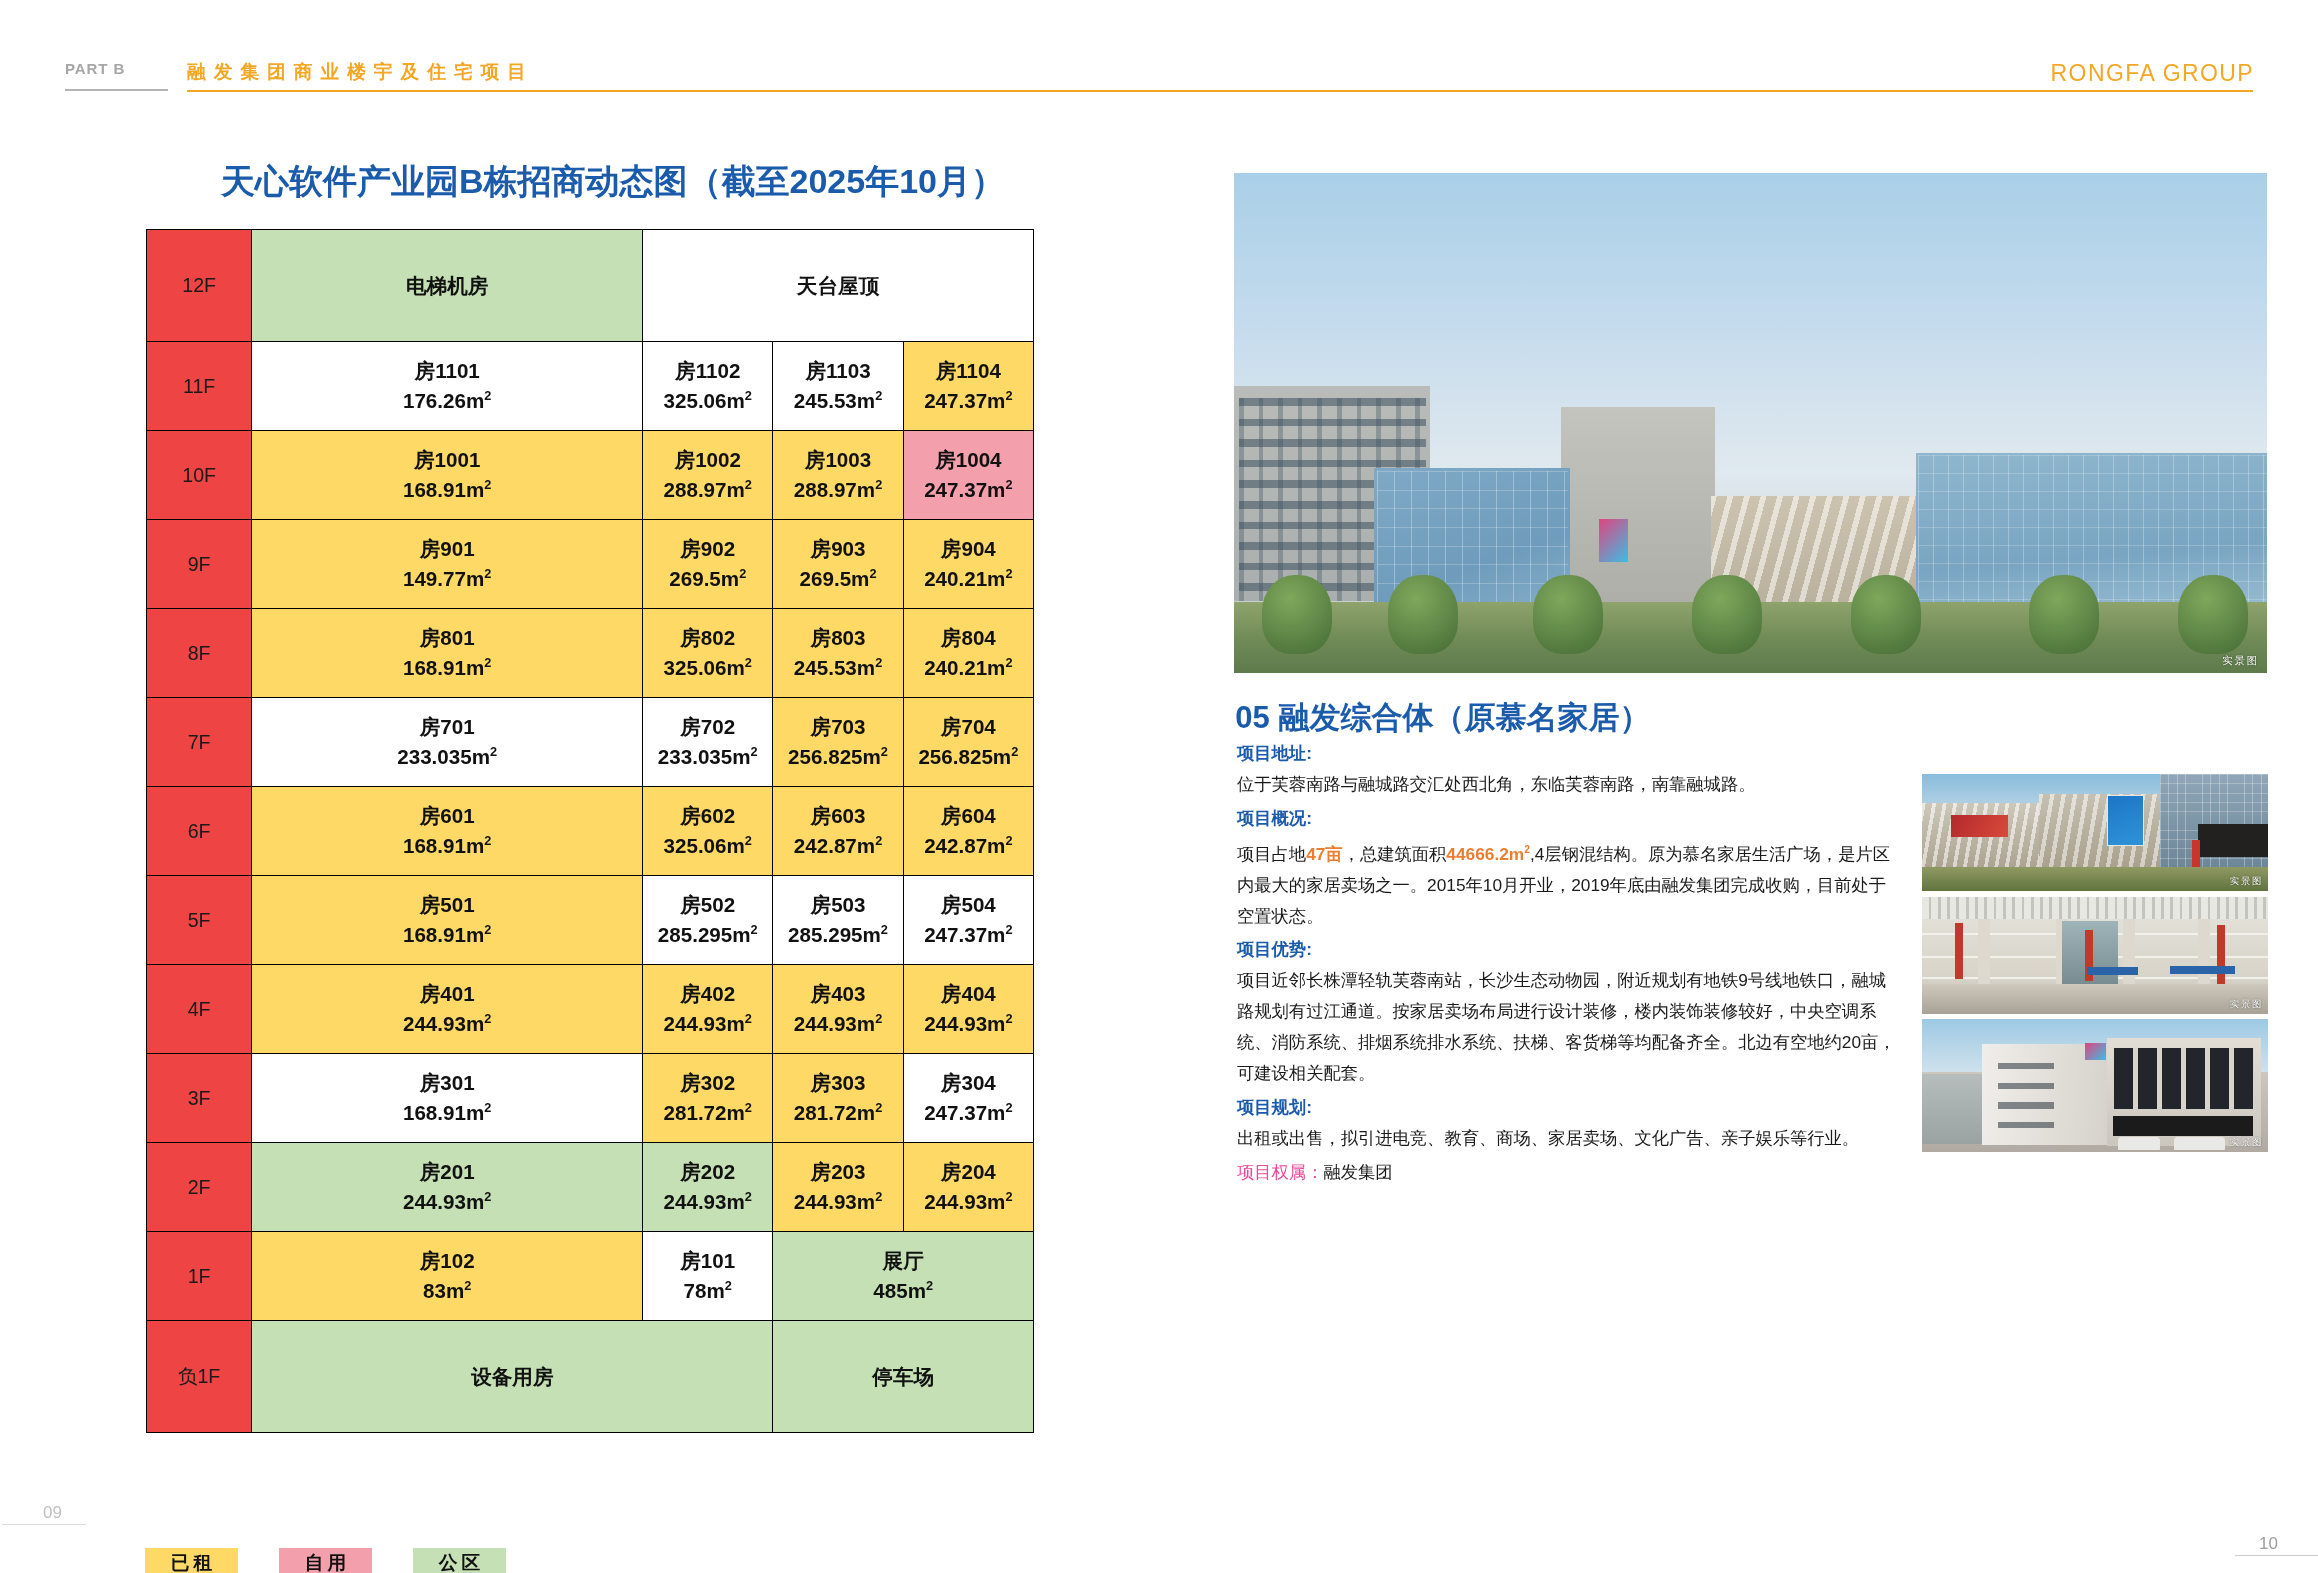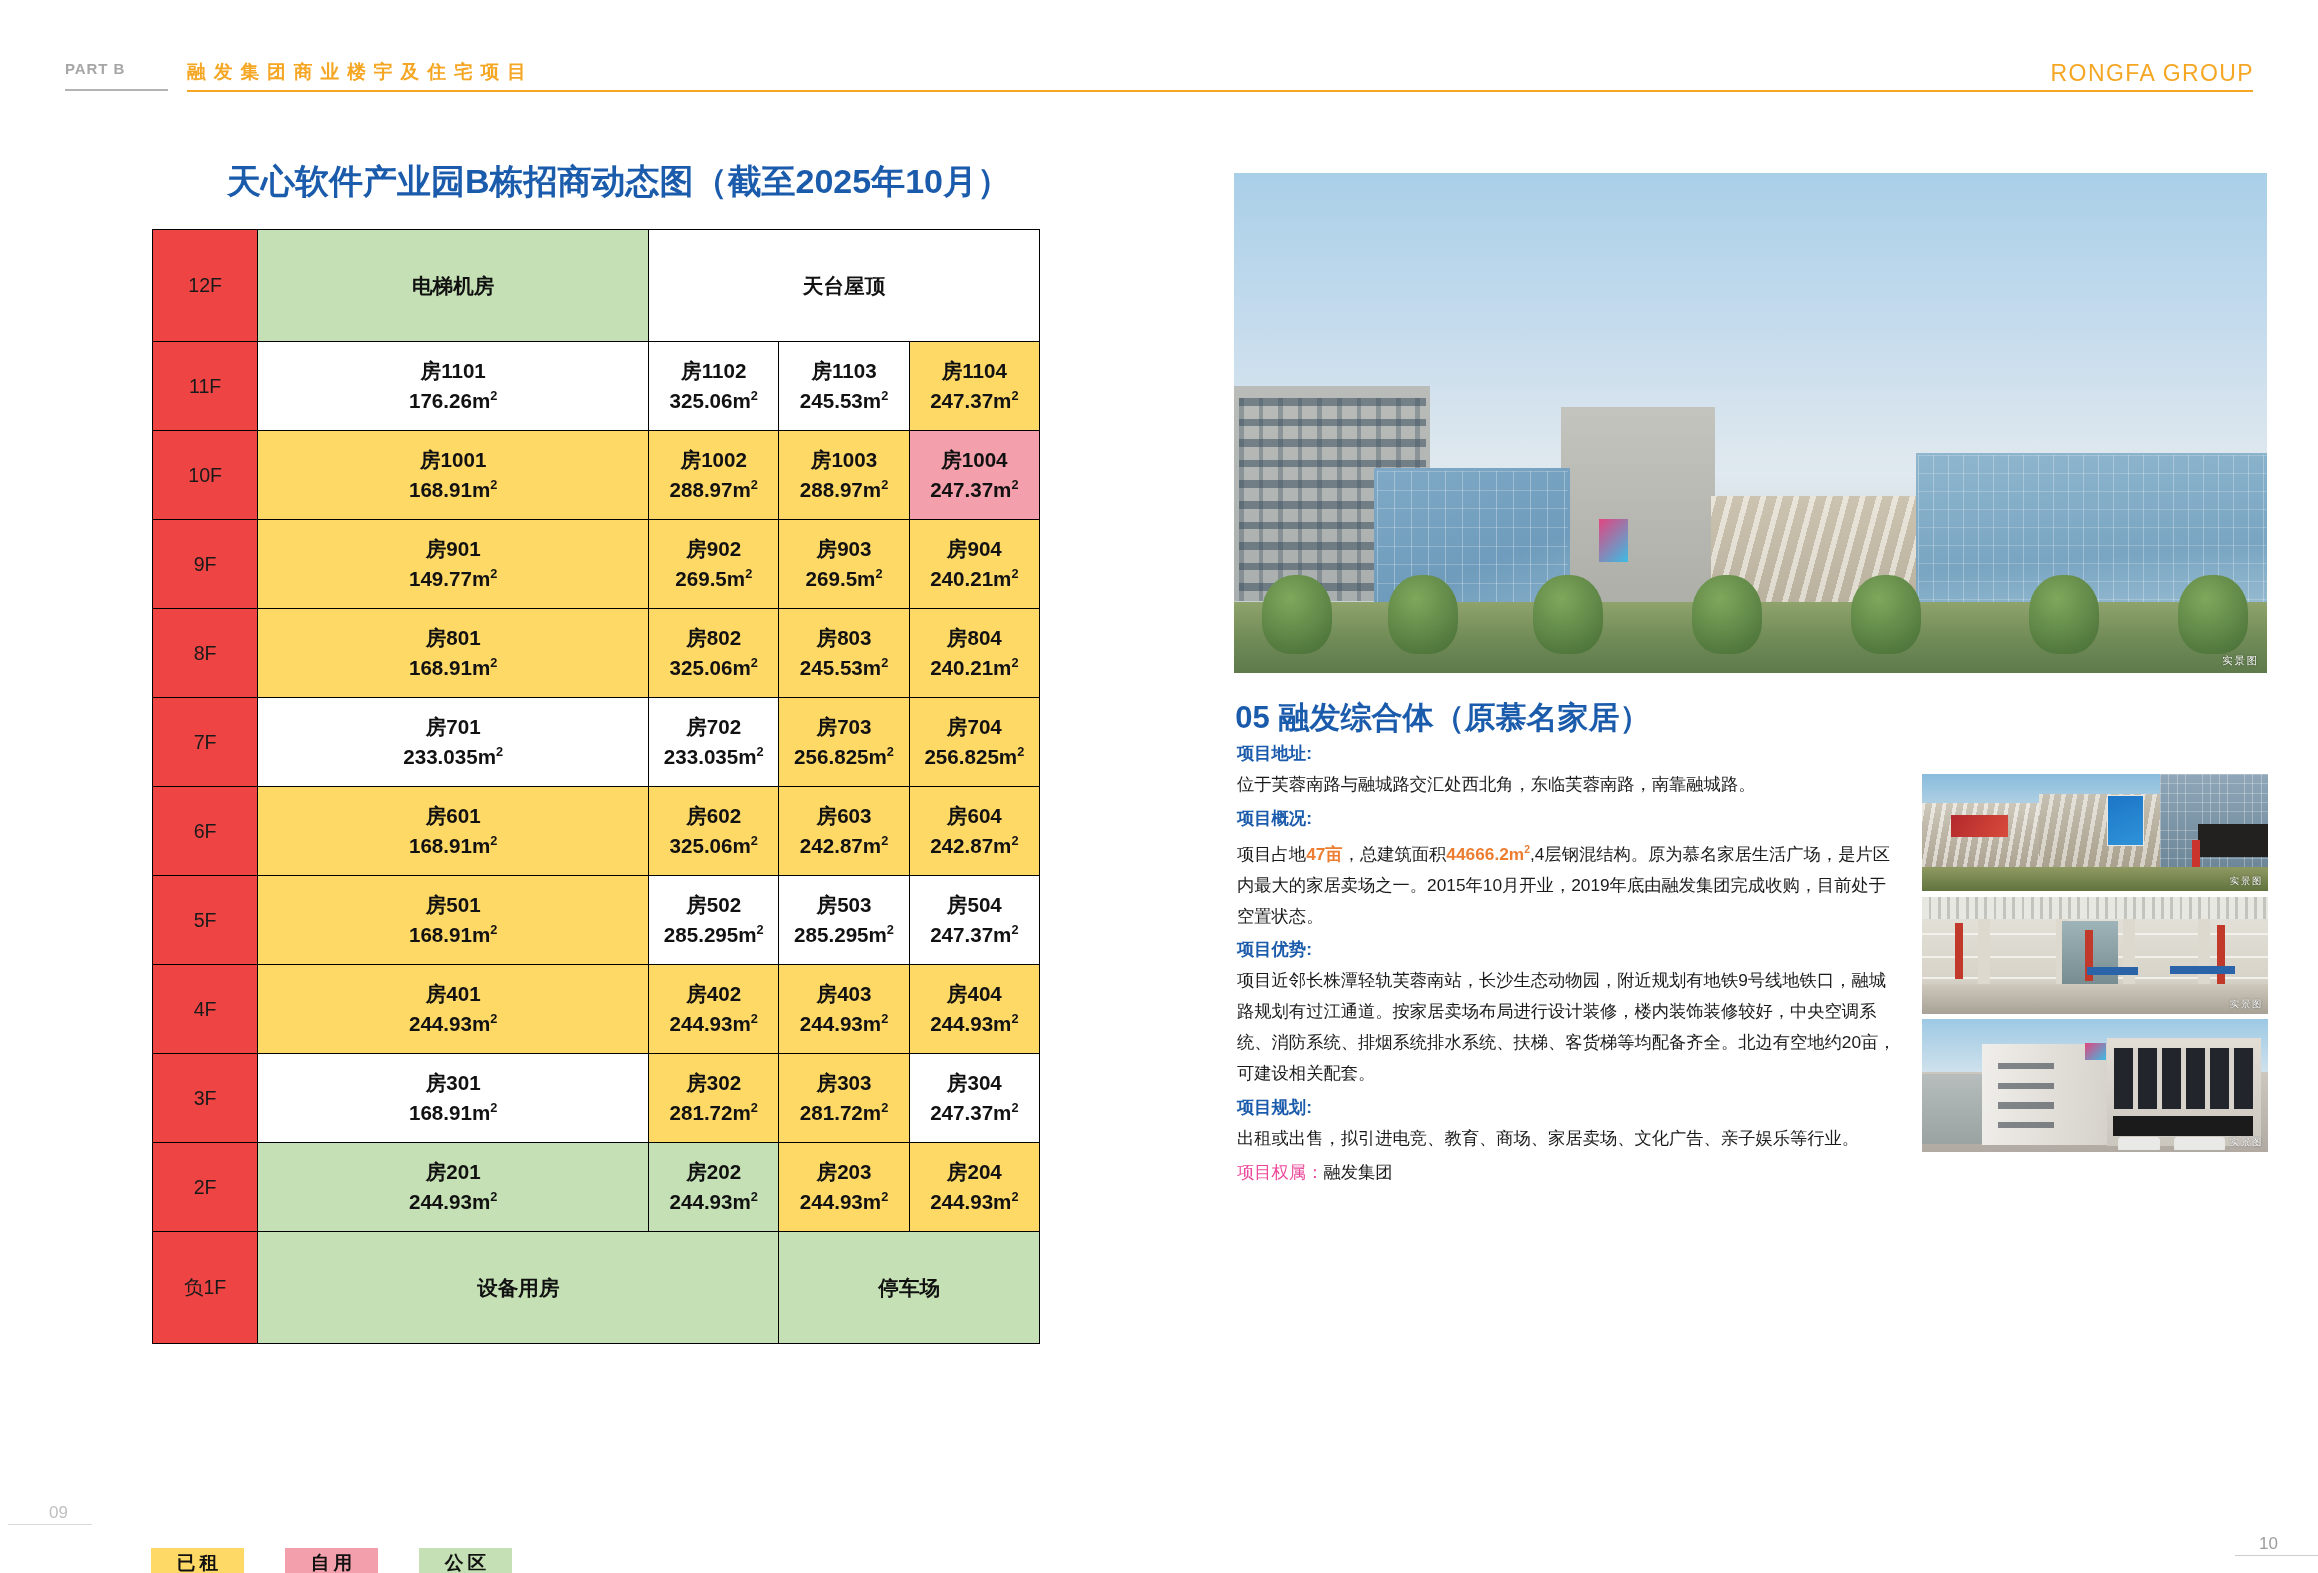--- a/index.html
+++ b/index.html
@@ -33,21 +33,21 @@
     position: absolute; left: 187px; top: 90px; width: 2066px; height: 2.3px;
     background: #f5a623;
   }
   .hdr-brand {
     position: absolute; right: 65px; top: 60px;
     font-size: 23px; letter-spacing: 1.4px;
     color: #f5a623; font-weight: 500;
   }
 
   
-  .left-col { position: absolute; left: 8px; top: 140px; width: 1159px; height: 1402px; }
+  .left-col { position: absolute; left: 2px; top: 140px; width: 1159px; height: 1402px; }
 
   .table-title {
     position: absolute; left: 219px; top: 18.7px;
     font-size: 34px; font-weight: bold; color: #1b5bab;
     letter-spacing: 0px; white-space: nowrap;
   }
 
   .floor-table {
     position: absolute; left: 144px; top: 89px;
     width: 888px;
@@ -428,20 +428,35 @@
           <td class="u bg-rented">
             <span class="cell-name">房203</span>
             <span class="cell-area">244.93m<sup>2</sup></span>
           </td>
           <td class="u bg-rented">
             <span class="cell-name">房204</span>
             <span class="cell-area">244.93m<sup>2</sup></span>
           </td>
         </tr>
         <tr>
+          <td class="floor-label">1F</td>
+          <td class="u bg-rented">
+            <span class="cell-name">房102</span>
+            <span class="cell-area">83m<sup>2</sup></span>
+          </td>
+          <td class="u bg-empty">
+            <span class="cell-name">房101</span>
+            <span class="cell-area">78m<sup>2</sup></span>
+          </td>
+          <td class="u bg-common" colspan="2">
+            <span class="cell-name">展厅</span>
+            <span class="cell-area">485m<sup>2</sup></span>
+          </td>
+        </tr>
+        <tr>
           <td class="floor-label">负1F</td>
           <td class="u bg-common tall" colspan="2">
             <span class="cell-name">设备用房</span>
           </td>
           <td class="u bg-common tall" colspan="2">
             <span class="cell-name">停车场</span>
           </td>
         </tr>
       </tbody>
   </table>

